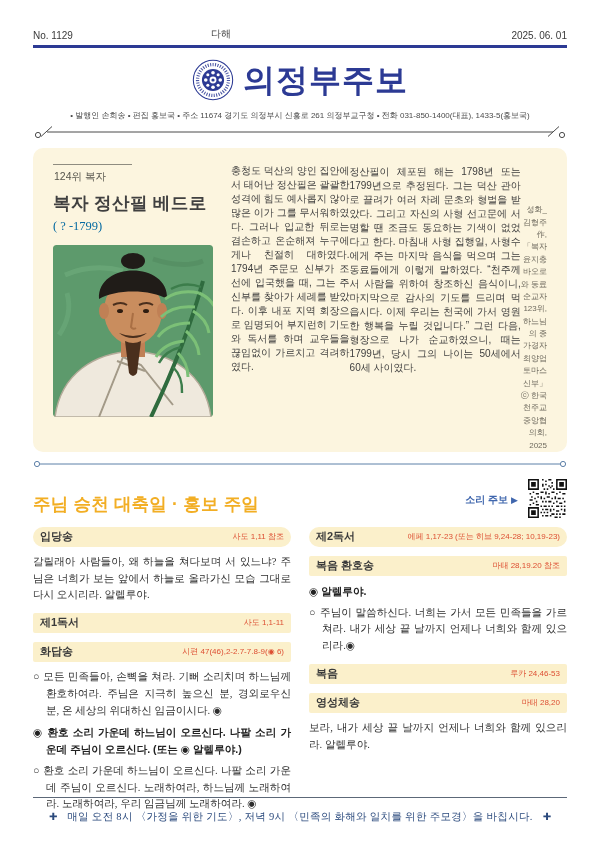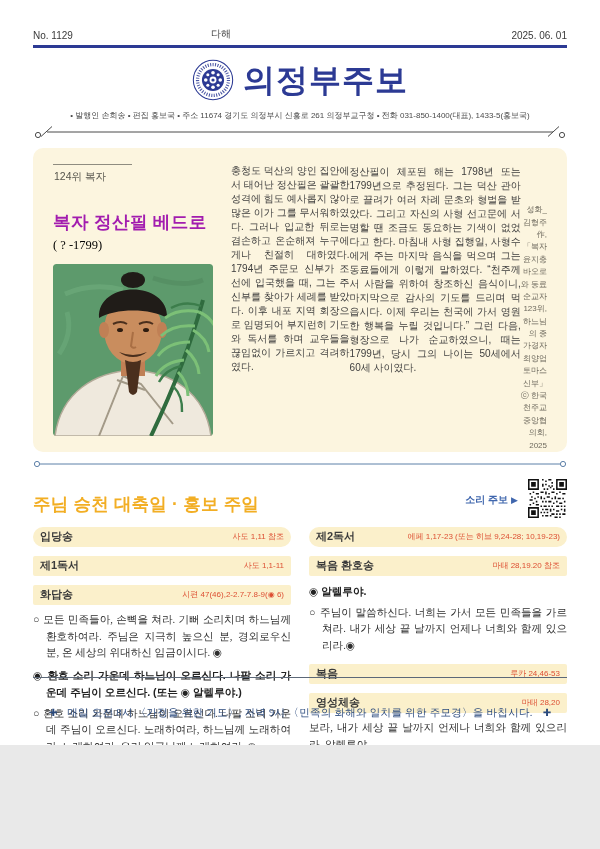--- a/index.html
+++ b/index.html
@@ -3,43 +3,43 @@
 <meta charset="utf-8">
 <style>
   :root{
     --navy:#2c3a94; --gold:#f2ae24; --ref-red:#dd4f33; --cream:#fcf5df;
     --bar-yellow:#fbf0cb; --footer-navy:#2b4a7d; --audio-blue:#3f66ad;
     --ink:#3a3a3a; --ink-soft:#555;
   }
   *{margin:0;padding:0;box-sizing:border-box;}
   html,body{background:#e9e9e9;}
   body{font-family:"Liberation Sans","DejaVu Sans",sans-serif;}
-  .page{width:600px;height:745px;background:#fff;margin:0 auto;position:relative;overflow:hidden;}
+  .page{width:600px;height:849px;background:#fff;margin:0 auto;position:relative;overflow:hidden;}
   .inner{padding:0 33px;}
 
   
   .top-row{display:flex;align-items:flex-end;padding-top:27px;font-size:10px;color:var(--ink);}
   .top-row .l{flex:1;text-align:left;}
   .top-row .c{flex:1;}
   .top-row .r{flex:1;text-align:right;}
   .double-rule{margin-top:4px;height:3px;border-top:2px solid var(--navy);border-bottom:1px solid var(--navy);}
 
   .masthead{display:flex;justify-content:center;align-items:center;gap:9px;margin-top:11px;}
   .masthead h1{font-size:32px;font-weight:800;color:var(--navy);letter-spacing:1px;line-height:1;}
   .seal{width:42px;height:42px;display:block;}
 
   .publisher{margin-top:9px;text-align:center;font-size:8px;color:#4a4a4a;letter-spacing:0;}
   .hdr-div{display:block;margin:2px auto 0;}
 
   
   .saint-box{margin-top:9px;background:var(--cream);border-radius:10px;padding:16px 20px 0;display:flex;gap:16px;height:304px;}
   .saint-left{width:162px;flex:0 0 162px;}
   .saint-label{display:inline-block;border-top:1.5px solid #8f8c80;padding:5px 26px 0 1px;font-size:10.5px;color:#55544c;}
-  .saint-name{margin-top:26px;font-family:"Liberation Serif","DejaVu Serif",serif;font-weight:700;font-size:17.5px;color:#a21caf;letter-spacing:.5px;}
-  .saint-years{margin-top:4px;font-family:"Liberation Serif","DejaVu Serif",serif;font-size:12.5px;color:#000000;}
+  .saint-name{margin-top:7px;font-family:"Liberation Serif","DejaVu Serif",serif;font-weight:700;font-size:17.5px;color:#404040;letter-spacing:.5px;}
+  .saint-years{margin-top:4px;font-family:"Liberation Serif","DejaVu Serif",serif;font-size:12.5px;color:#0369a1;}
   .portrait{display:block;margin-top:11px;border-radius:3px;}
   .saint-right{flex:1;display:flex;flex-direction:row;}
   .bio{font-size:10px;line-height:1.40;color:#3d3d3d;text-align:justify;}
   .bio + .bio{margin-top:1px;}
   .credit{margin-top:auto;text-align:right;font-size:8px;line-height:1.55;color:#6e6a5e;}
 
   
   .sec-div{display:block;margin:7px auto 0;}
 
   
@@ -54,21 +54,21 @@
   .col{flex:1;min-width:0;}
   .lit-bar{display:flex;justify-content:space-between;align-items:center;background:var(--bar-yellow);border-radius:2px;padding:2px 7px 3px;margin:9px 0 7px;}
   .lit-bar:first-child{margin-top:0;border-radius:10px;}
   .lit-bar .h{font-size:11px;font-weight:700;color:#3b3b3b;}
   .lit-bar .ref{font-size:8px;color:var(--ref-red);white-space:nowrap;}
   .lit-p{font-family:"Liberation Serif","DejaVu Serif",serif;font-size:10.6px;line-height:1.58;color:#2e2e2e;text-align:justify;margin:5px 0;}
   .hang{padding-left:13px;text-indent:-13px;}
   .resp{font-family:"Liberation Sans","DejaVu Sans",sans-serif;font-weight:700;color:#222;}
 
   
-  .footer{position:absolute;left:33px;right:33px;bottom:25px;border-top:1px solid #5c6878;padding-top:24px;text-align:center;}
+  .footer{position:absolute;left:33px;right:33px;bottom:25px;border-top:1px solid #5c6878;padding-top:8px;text-align:center;}
   .footer .txt{font-family:"Liberation Serif","DejaVu Serif",serif;font-size:10.5px;color:var(--footer-navy);letter-spacing:.3px;}
   .footer .cross{color:var(--footer-navy);font-size:10px;padding:0 10px;}
 </style>
 </head>
 <body>
 
 <div class="page">
 
   <div class="inner">
     <div class="top-row">
@@ -196,20 +196,21 @@
         </svg>
       </div>
     </div>
 
     <div class="columns">
       <div class="col">
         <div class="lit-bar">
           <span class="h">입당송</span>
           <span class="ref">사도 1,11 참조</span>
         </div>
+        <p class="lit-p">갈릴래아 사람들아, 왜 하늘을 쳐다보며 서 있느냐? 주님은 너희가 보는 앞에서 하늘로 올라가신 모습 그대로 다시 오시리라. 알렐루야.</p>
 
         <div class="lit-bar">
           <span class="h">제1독서</span>
           <span class="ref">사도 1,1-11</span>
         </div>
 
         <div class="lit-bar">
           <span class="h">화답송</span>
           <span class="ref">시편 47(46),2-2.7-7.8-9(◉ 6)</span>
         </div>

